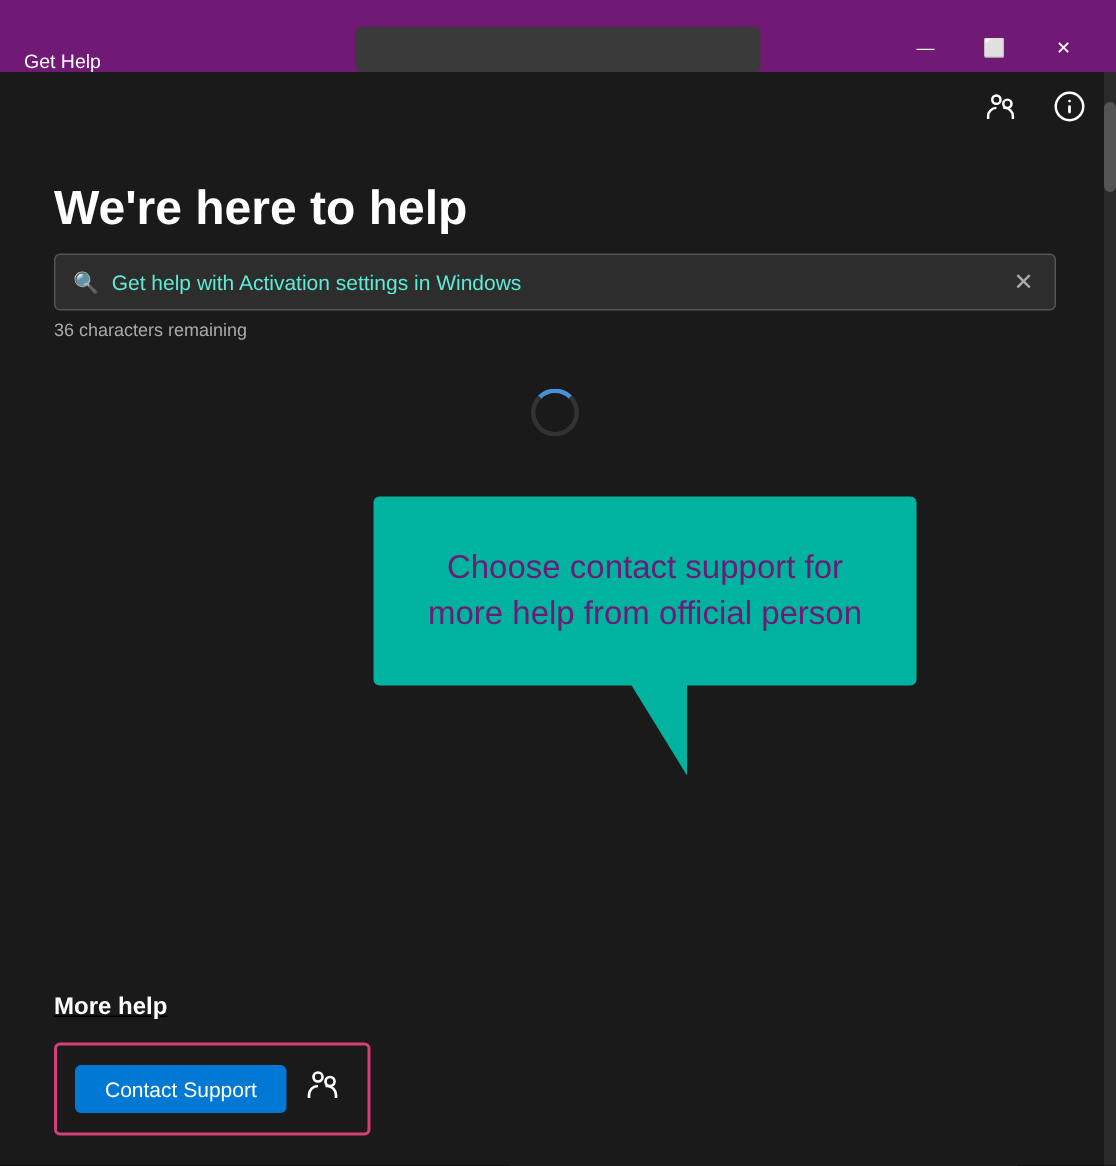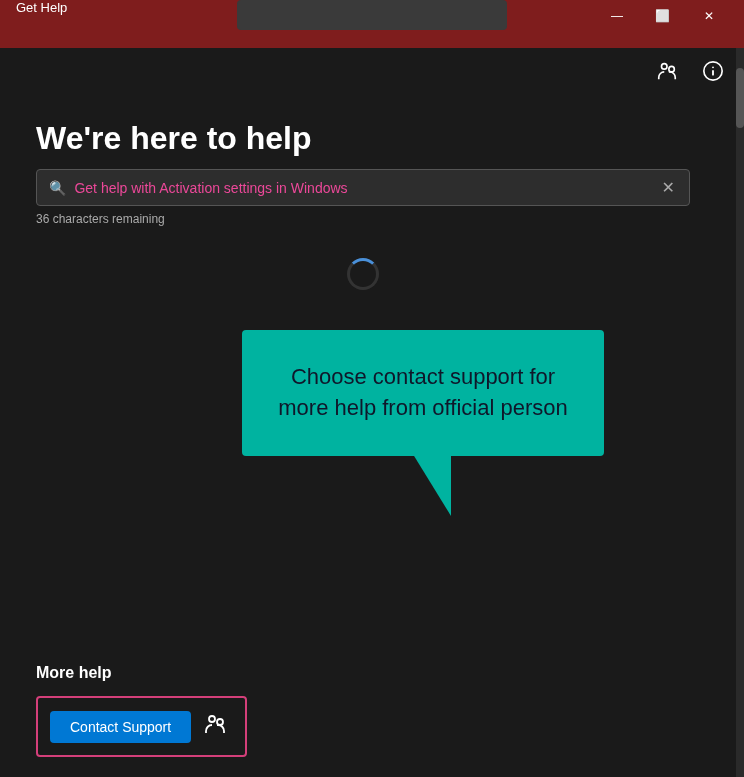--- a/index.html
+++ b/index.html
@@ -16,24 +16,24 @@
       width: 744px;
       height: 777px;
       background: #1a1a1a;
       display: flex;
       flex-direction: column;
       position: relative;
     }
 
     
     .title-bar {
-      background: #7f1d1d;
+      background: #701a75;
       height: 48px;
       display: flex;
-      align-items: flex-start;
+      align-items: flex-end;
       justify-content: space-between;
       padding: 0 12px 0 16px;
       flex-shrink: 0;
     }
 
     .title-bar-left {
       display: flex;
       align-items: center;
       gap: 12px;
     }
@@ -113,21 +113,21 @@
       height: 60px;
       background: #555;
       border-radius: 4px;
       position: absolute;
       top: 20px;
     }
 
     
     .main-content {
       flex: 1;
-      padding: 20px 54px 20px 36px;
+      padding: 20px 40px 20px 36px;
       overflow-y: auto;
       color: #fff;
     }
 
     .main-content::-webkit-scrollbar { display: none; }
 
     .headline {
       font-size: 32px;
       font-weight: 700;
       color: #fff;
@@ -158,21 +158,21 @@
     }
 
     .search-icon-inline {
       color: #aaa;
       font-size: 14px;
       flex-shrink: 0;
     }
 
     .search-input-text {
       flex: 1;
-      color: #ec4899;
+      color: #5eead4;
       font-size: 14px;
       background: transparent;
       border: none;
       outline: none;
     }
 
     .search-clear-btn {
       color: #aaa;
       font-size: 16px;
       cursor: pointer;
@@ -211,21 +211,21 @@
     
     .tooltip-area {
       display: flex;
       justify-content: center;
       margin-bottom: 20px;
       position: relative;
     }
 
     .speech-bubble {
       background: #00b3a0;
-      color: #0f172a;
+      color: #701a75;
       font-size: 22px;
       font-weight: 500;
       line-height: 1.4;
       text-align: center;
       padding: 32px 36px;
       border-radius: 4px;
       max-width: 420px;
       position: relative;
       margin-left: 120px;
     }
@@ -240,20 +240,21 @@
       height: 0;
       border-left: 40px solid transparent;
       border-right: 0px solid transparent;
       border-top: 65px solid #00b3a0;
     }
 
     
     .more-help-section {
       padding: 16px 36px 20px;
       flex-shrink: 0;
+      text-decoration: underline;
     }
 
     .more-help-title {
       font-size: 16px;
       font-weight: 700;
       color: #fff;
       margin-bottom: 14px;
     }
 
     .more-help-buttons {

